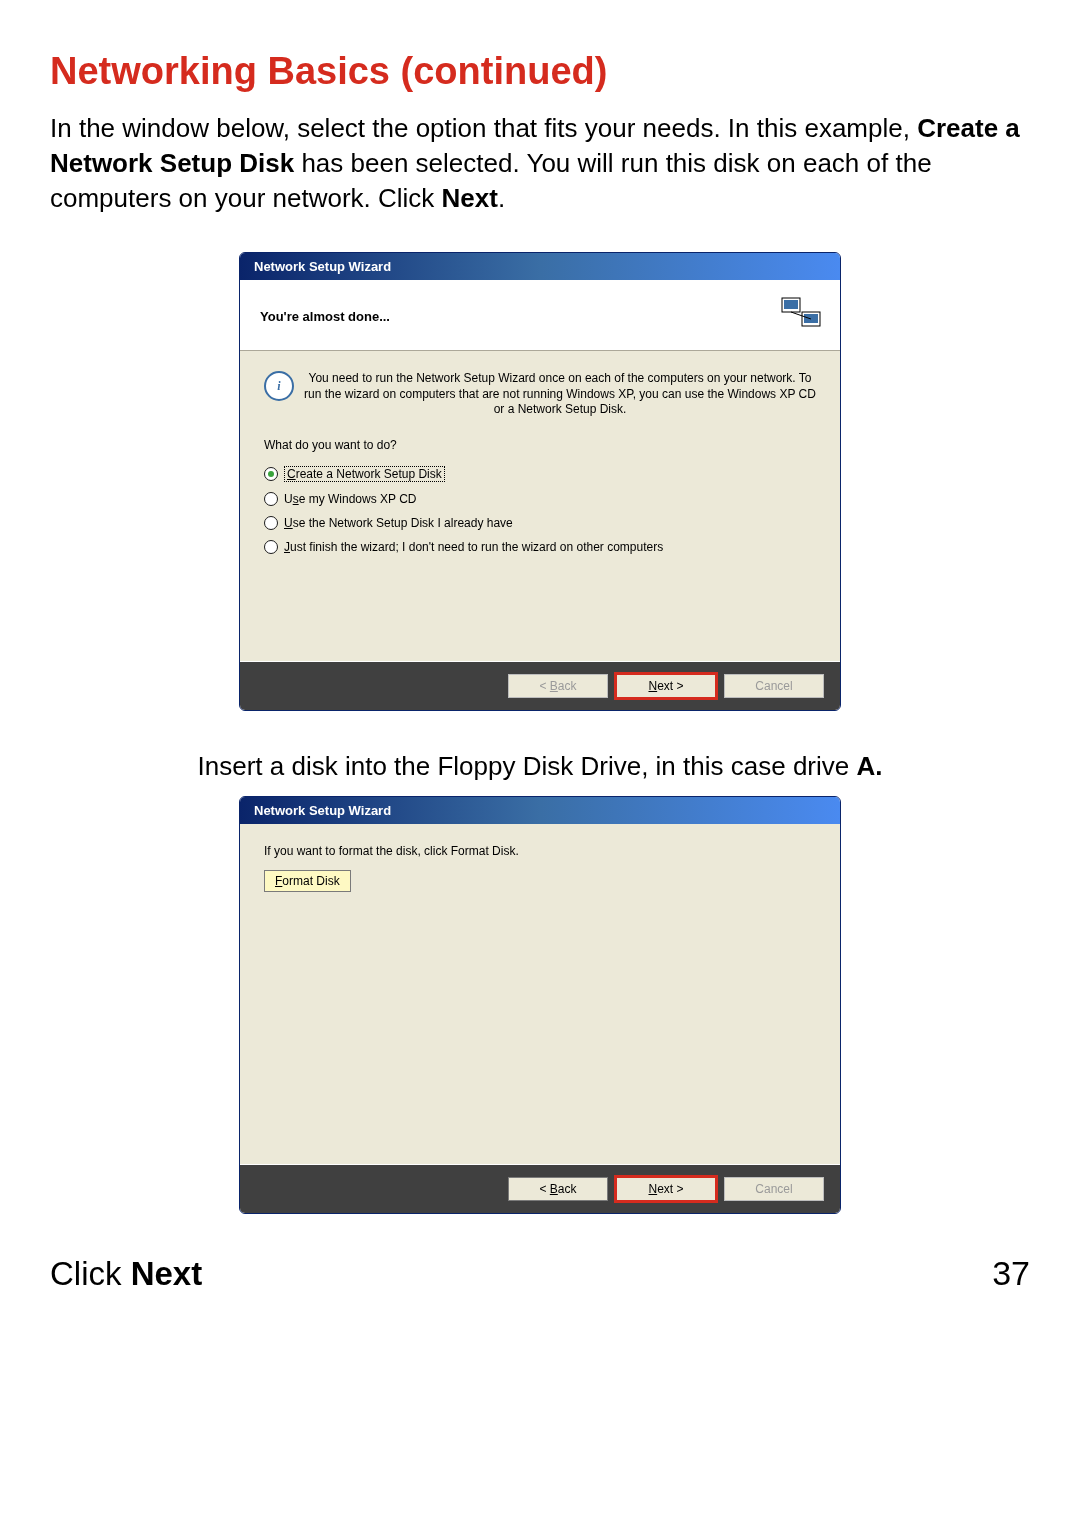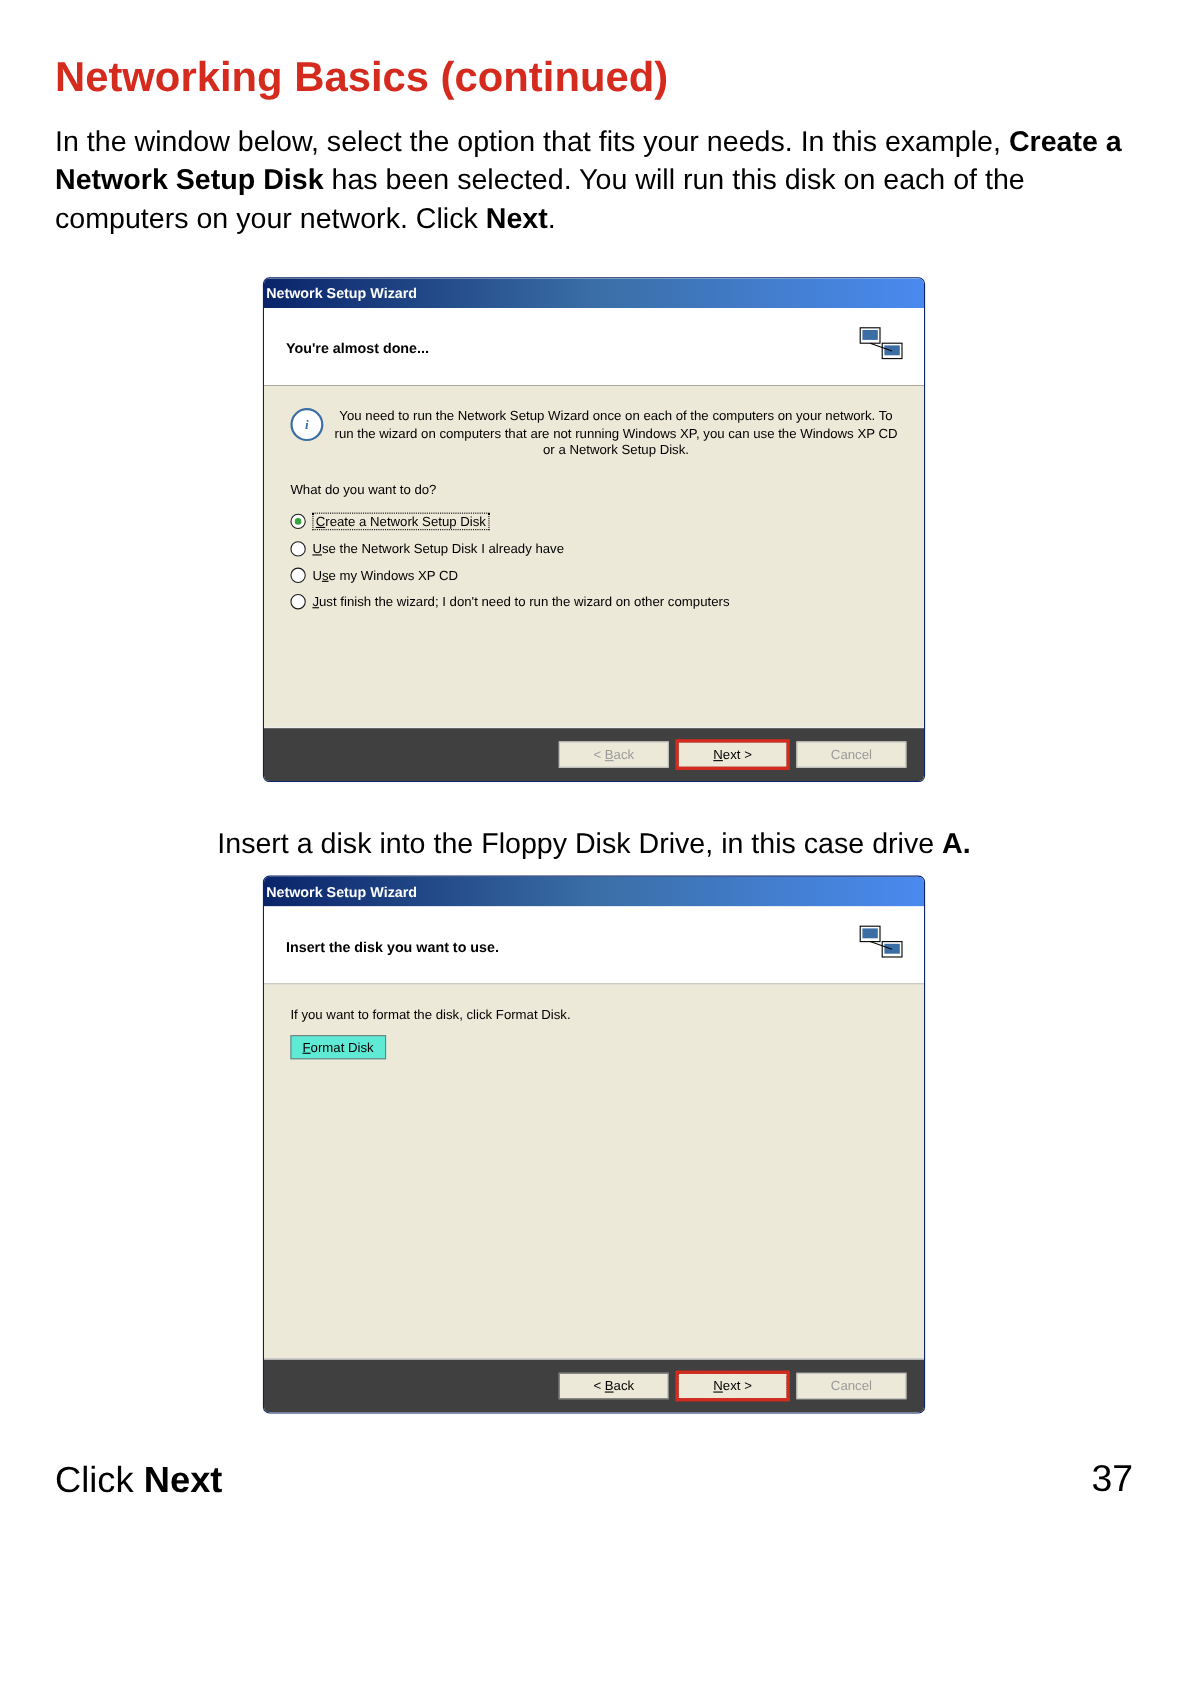--- a/index.html
+++ b/index.html
@@ -37,21 +37,21 @@
     border-radius: 6px;
     overflow: hidden;
     font-family: Tahoma, Arial, sans-serif;
     font-size: 12px;
     color: #000;
   }
   .wiz-titlebar {
     background: linear-gradient(to right, #0a246a, #3a6ea5, #4a8af0);
     color: #fff;
     font-weight: bold;
-    padding: 6px 2px;
+    padding: 6px 14px;
     font-size: 13px;
   }
   .wiz-header {
     background: #fff;
     padding: 14px 16px 12px 20px;
     display: flex;
     align-items: center;
     justify-content: space-between;
     border-bottom: 1px solid #aca899;
     gap: 34px;
@@ -85,21 +85,21 @@
   .radio-circle.selected::after{
     content:""; width:6px;height:6px;border-radius:50%;background:#39a33c;
   }
   .radio-label { }
   .radio-label .u { text-decoration: underline; }
   .radio-label.focused {
     border:1px dotted #000; padding:0 2px;
   }
   .drive-name { padding-left: 18px; margin: 10px 0 18px 0; }
   .format-btn {
-    display:inline-block; border:1px solid #7a7a7a; background:#5eead4;
+    display:inline-block; border:1px solid #7a7a7a; background:#fef9c3;
     padding:3px 10px; font-size:12px;
   }
   .format-btn .u{ text-decoration:underline; }
 
   .wiz-footer {
     background:#404040;
     border-top:1px solid #fff;
     padding:12px 16px;
     display:flex; justify-content:flex-end; gap:8px;
   }
@@ -154,55 +154,45 @@
       <div class="info-text">You need to run the Network Setup Wizard once on each of the computers on your network. To run the wizard on computers that are not running Windows XP, you can use the Windows XP CD or a Network Setup Disk.</div>
     </div>
     <div class="question">What do you want to do?</div>
     <div class="radio-list">
       <div class="radio-item">
         <span class="radio-circle selected"></span>
         <span class="radio-label focused"><span class="u">C</span><span>reate a Network Setup Disk</span></span>
       </div>
       <div class="radio-item">
         <span class="radio-circle"></span>
+        <span class="radio-label"><span>U</span><span class="u">s</span><span>e my Windows XP CD</span></span>
+      </div>
+      <div class="radio-item">
+        <span class="radio-circle"></span>
         <span class="radio-label"><span class="u">U</span><span>se the Network Setup Disk I already have</span></span>
-      </div>
-      <div class="radio-item">
-        <span class="radio-circle"></span>
-        <span class="radio-label"><span>U</span><span class="u">s</span><span>e my Windows XP CD</span></span>
       </div>
       <div class="radio-item">
         <span class="radio-circle"></span>
         <span class="radio-label"><span class="u">J</span><span>ust finish the wizard; I don't need to run the wizard on other computers</span></span>
       </div>
     </div>
   </div>
   <div class="wiz-footer">
     <div class="wiz-btn disabled"><span>&lt; </span><span class="u">B</span><span>ack</span></div>
     <div class="wiz-btn highlight"><span class="u">N</span><span>ext &gt;</span></div>
     <div class="wiz-btn disabled">Cancel</div>
   </div>
 </div>
 
 <p class="center-text">
   <span>Insert a disk into the Floppy Disk Drive, in this case drive </span><span class="bold">A.</span>
 </p>
 
 <div class="wizard">
   <div class="wiz-titlebar">Network Setup Wizard</div>
-  <div class="wiz-header">
-    <div class="hdr-text">Insert the disk you want to use.</div>
-    <svg class="wiz-header-icon" viewBox="0 0 44 44">
-      <rect x="2" y="4" width="18" height="14" fill="#fff" stroke="#000"></rect>
-      <rect x="4" y="6" width="14" height="9" fill="#3a6ea5"></rect>
-      <rect x="22" y="18" width="18" height="14" fill="#fff" stroke="#000"></rect>
-      <rect x="24" y="20" width="14" height="9" fill="#3a6ea5"></rect>
-      <line x1="11" y1="18" x2="31" y2="25" stroke="#000"></line>
-    </svg>
-  </div>
   <div class="wiz-body" style="min-height:280px;">
     <div style="margin-bottom:12px;">If you want to format the disk, click Format Disk.</div>
     <div class="format-btn"><span class="u">F</span><span>ormat Disk</span></div>
   </div>
   <div class="wiz-footer">
     <div class="wiz-btn"><span>&lt; </span><span class="u">B</span><span>ack</span></div>
     <div class="wiz-btn highlight default-focus"><span class="u">N</span><span>ext &gt;</span></div>
     <div class="wiz-btn disabled">Cancel</div>
   </div>
 </div>

